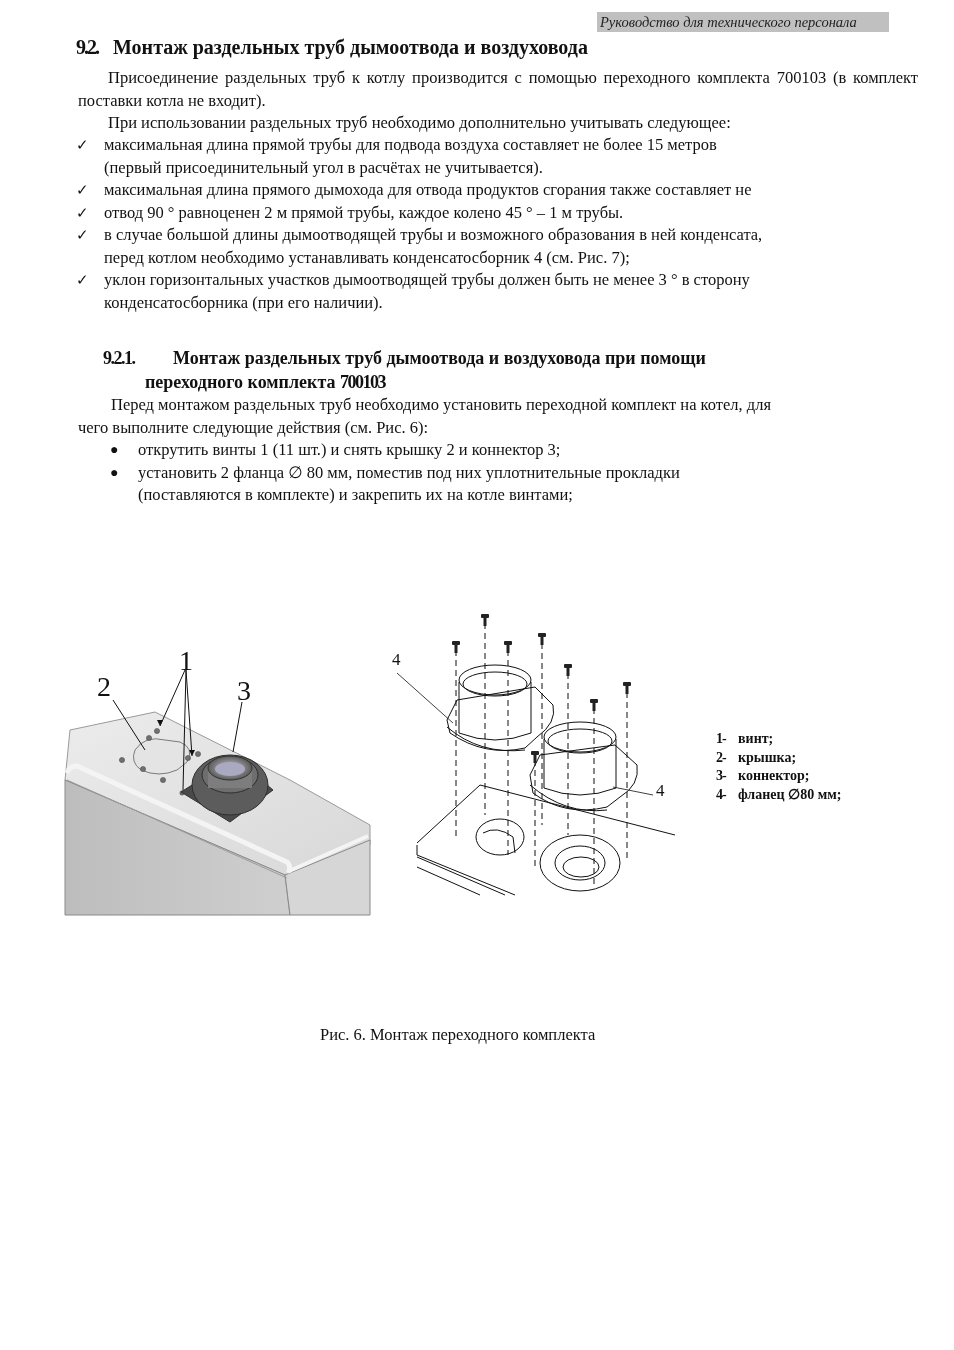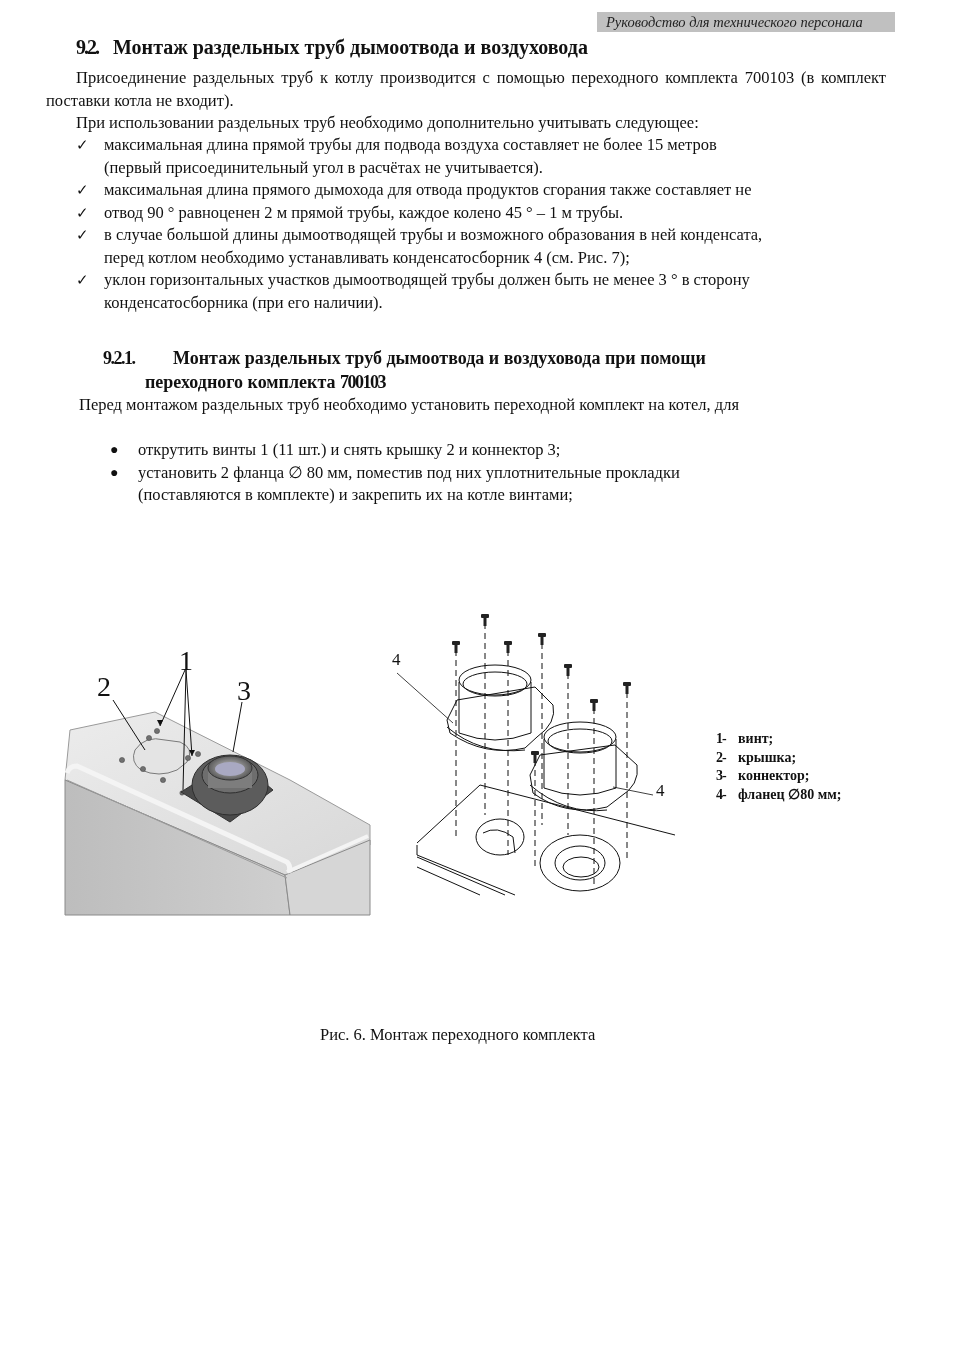--- a/index.html
+++ b/index.html
@@ -4,27 +4,27 @@
 <style>
   html, body { margin: 0; padding: 0; background: #ffffff; }
   body {
     width: 954px; height: 1350px; position: relative; overflow: hidden;
     font-family: "Liberation Serif", serif; color: #111;
   }
   .abs { position: absolute; }
   .header-tag {
     left: 597px; top: 12px; width: 289px; height: 20px;
     background: #c0c0c0; font-style: italic; font-size: 14.5px;
-    line-height: 20px; padding-left: 9px; color: #222; white-space: nowrap;
+    line-height: 20px; padding-left: 3px; color: #222; white-space: nowrap;
   }
   .h-main {
     left: 76px; top: 36px; font-weight: bold; font-size: 20px; white-space: nowrap;
   }
   .h-main .num { letter-spacing: -2px; margin-right: 15px; }
-  .para { font-size: 16.5px; line-height: 22.5px; }
+  .para { font-size: 16.5px; line-height: 22.5px; margin-left: 32px; }
   .justify { text-align: justify; text-align-last: left; }
   .check-list, .bullet-list { list-style: none; margin: 0; padding: 0; }
   .check-list li { position: relative; padding-left: 28px; font-size: 16.5px; line-height: 22.5px; }
   .check-list li .mark { position: absolute; left: 0; top: 0; font-size: 15px; }
   .bullet-list li { position: relative; padding-left: 28px; font-size: 16.5px; line-height: 22.5px; }
   .bullet-list li .mark { position: absolute; left: 0; top: 0; font-size: 14px; }
   .h-sub { font-weight: bold; font-size: 18px; line-height: 24px; }
   .h-sub .num { letter-spacing: -1.5px; display: inline-block; width: 70px; }
   .legend { font-weight: bold; font-size: 14px; line-height: 18.5px; }
   .legend .n { letter-spacing: -1px; display: inline-block; width: 22px; }
@@ -75,20 +75,21 @@
   <div style="white-space:nowrap;">
     <span class="num">9.2.1.</span><span>Монтаж раздельных труб дымоотвода и воздуховода при помощи</span>
   </div>
   <div style="padding-left:42px; white-space:nowrap;">
     <span>переходного комплекта </span><span style="letter-spacing:-1.5px;">700103</span>
   </div>
 </div>
 
 <div class="abs para" style="left:46px; top:394px; width:840px;">
   <div style="padding-left:33px; white-space:nowrap;">Перед монтажом раздельных труб необходимо установить переходной комплект на котел, для</div>
+  <div style="white-space:nowrap;">чего выполните следующие действия (см. Рис. 6):</div>
 </div>
 
 <ul class="abs bullet-list" style="left:110px; top:439px; width:760px;">
   <li>
     <span class="mark">●</span>
     <div>открутить винты 1 (11 шт.) и снять крышку 2 и коннектор 3;</div>
   </li>
   <li>
     <span class="mark">●</span>
     <div>установить 2 фланца ∅ 80 мм, поместив под них уплотнительные прокладки</div>

